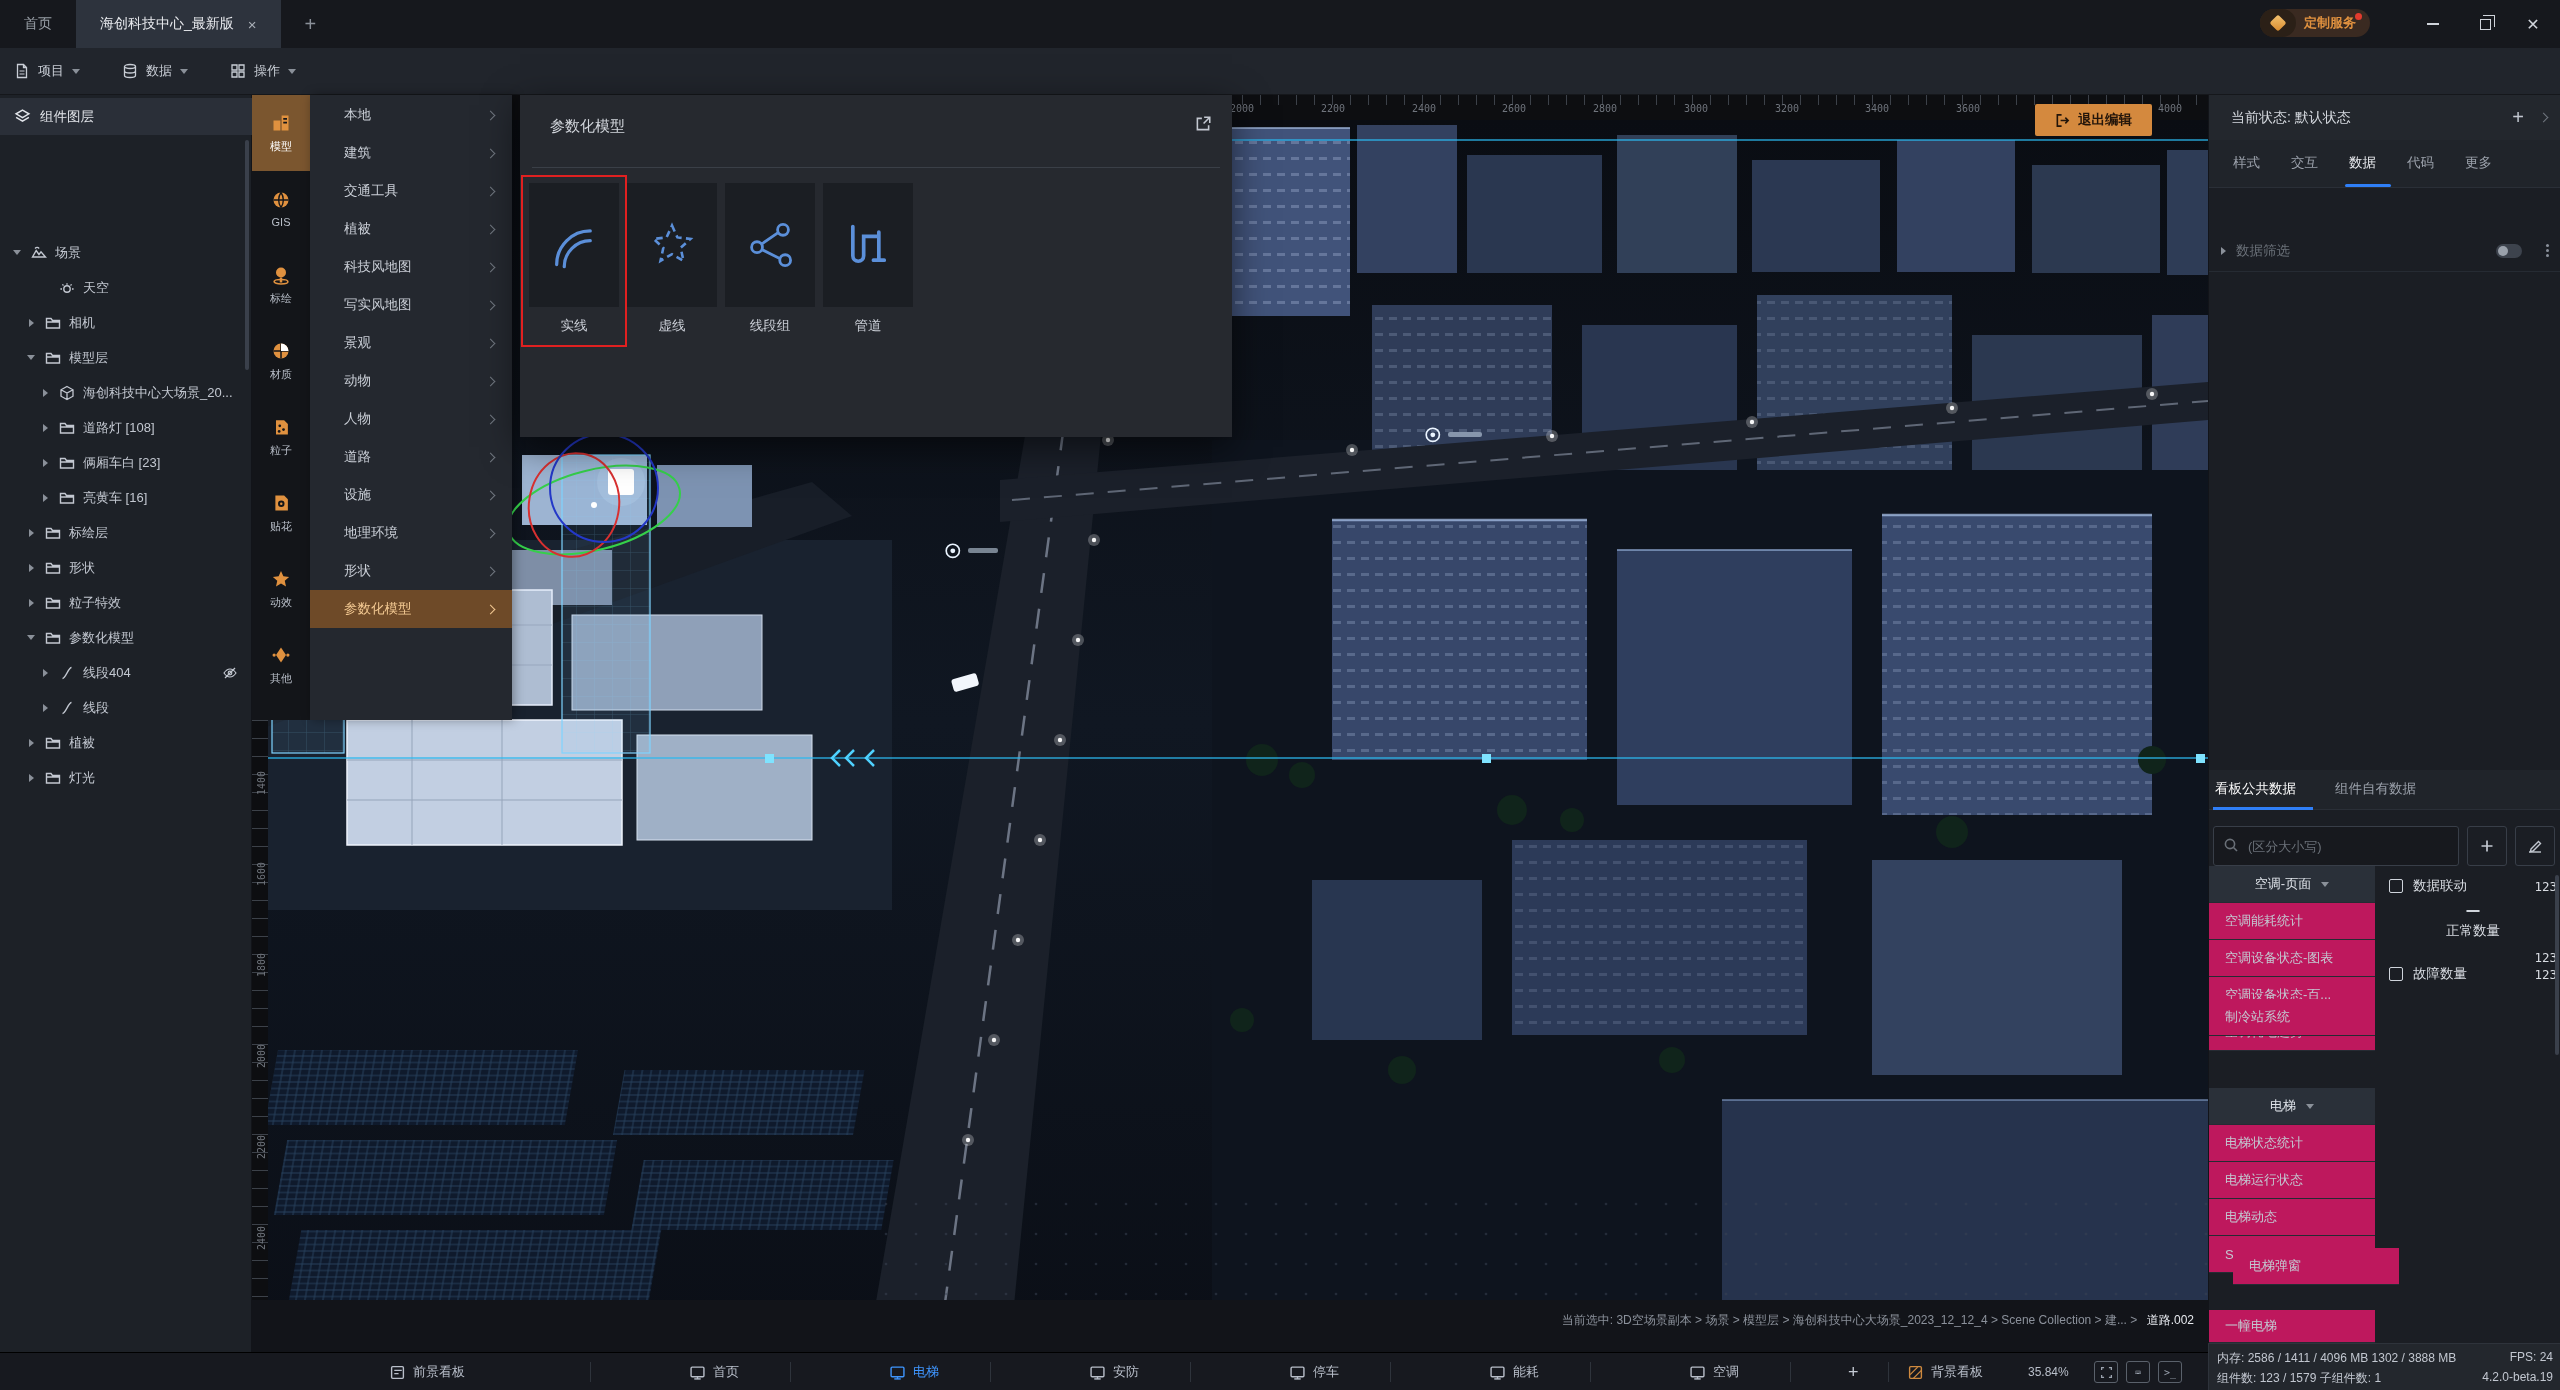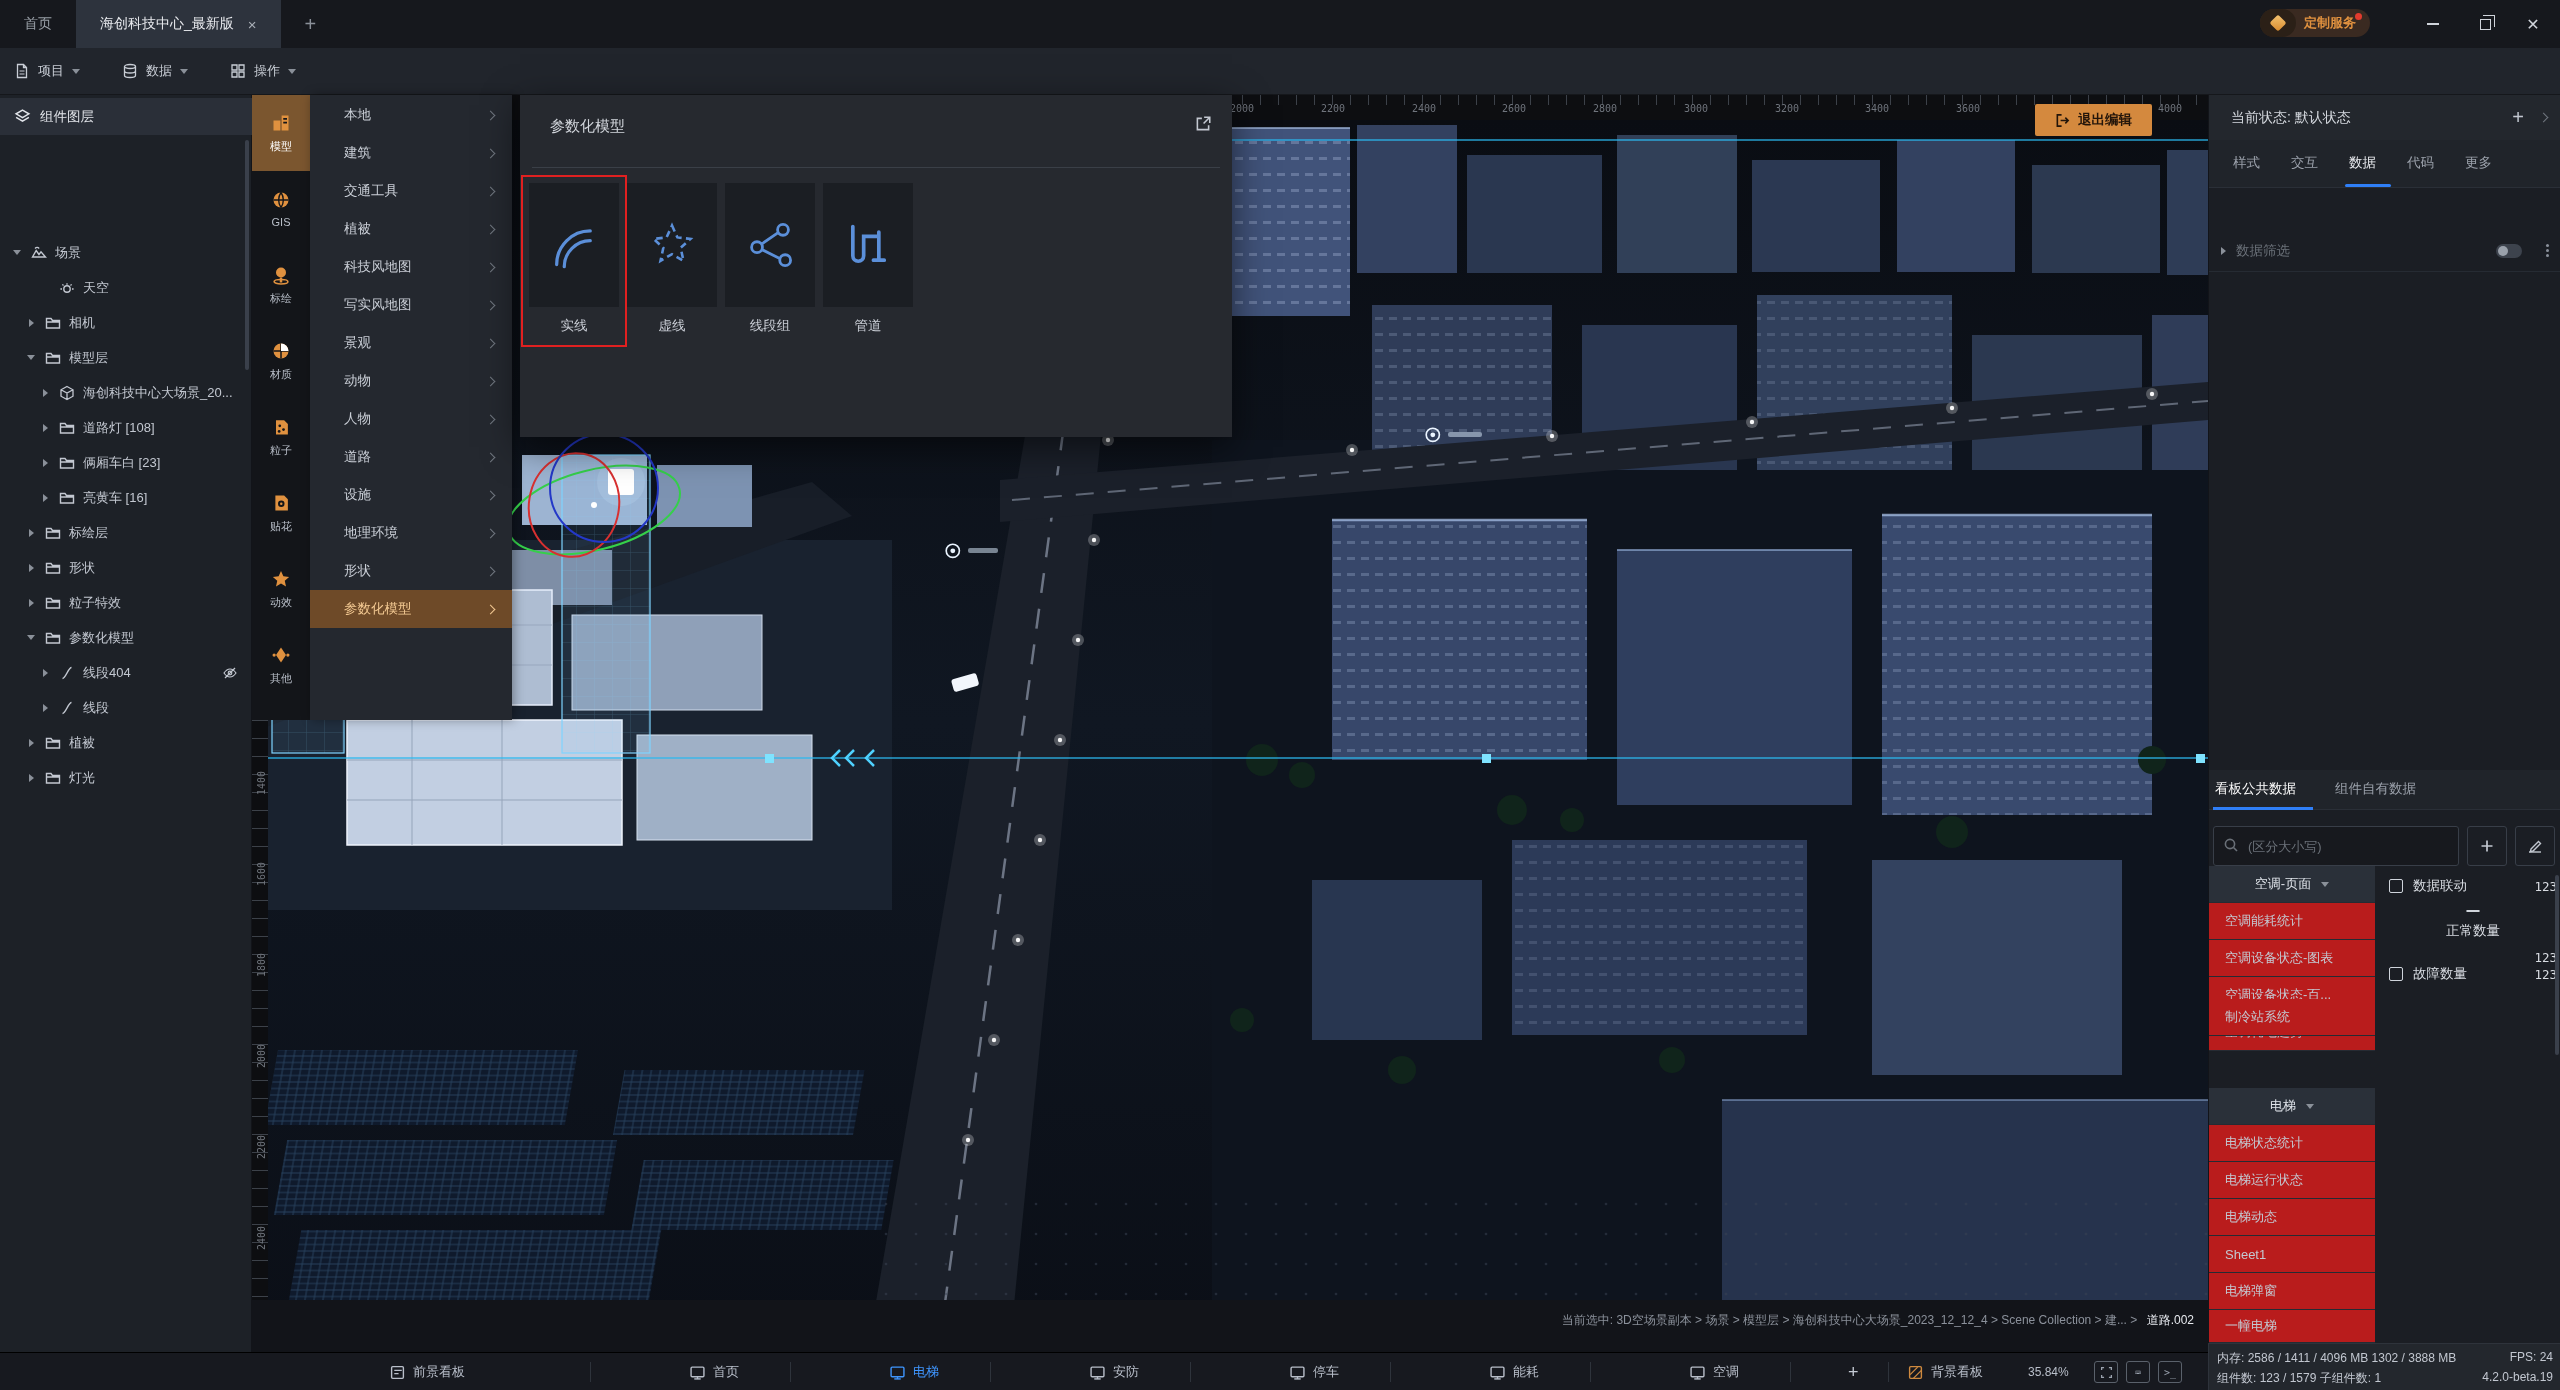--- a/index.html
+++ b/index.html
@@ -93,21 +93,21 @@
 
   
   #dtabs { left:0; top:675px; width:352px; height:40px; background:#20242a; border-bottom:1px solid #2a2f37; }
   .dtab { position:absolute; top:10px; font-size:13.5px; color:#9aa0aa; }
   .dtab.active { color:#fff; }
   #dtab-underline { left:4px; top:37px; width:100px; height:3px; background:#2f7ff7; }
   #search-row { left:0; top:723px; width:352px; height:56px; }
   .search-input { position:absolute; left:4px; top:8px; width:246px; height:40px; background:#17191e; border:1px solid #383e48; border-radius:3px; color:#c9ced6; font-size:13px; padding:0 10px 0 34px; outline:none; }
   .search-input::placeholder { color:#6a7078; }
   .sq-btn { position:absolute; top:8px; width:40px; height:40px; border:1px solid #383e48; border-radius:3px; display:flex; align-items:center; justify-content:center; color:#c2c7d0; }
-  .drow { position:absolute; left:0; width:166px; height:37px; background:#b91c1c; border-bottom:1px solid #262b33; display:flex; align-items:center; padding:0 16px; color:#c3c8d1; font-size:13px; white-space:nowrap; overflow:hidden; }
+  .drow { position:absolute; left:0; width:166px; height:37px; background:#be185d; border-bottom:1px solid #262b33; display:flex; align-items:center; padding:0 16px; color:#c3c8d1; font-size:13px; white-space:nowrap; overflow:hidden; }
   .drow.grp { background:#2a3039; justify-content:center; gap:10px; color:#dfe3e9; }
   .fieldrow { position:absolute; left:180px; width:168px; height:40px; display:flex; align-items:center; gap:10px; color:#d8dce2; font-size:13.5px; }
   .cbx { width:14px; height:14px; border:1.5px solid #d0d5dc; border-radius:2px; }
   .fieldrow .val { margin-left:auto; font-family:"DejaVu Sans Mono",monospace; font-size:12.5px; }
   #dp-scroll { left:346px; top:780px; width:4px; height:180px; background:#3a404b; border-radius:2px; }
 
   
   #status { left:2208px; top:1343px; width:352px; height:47px; background:#23272d; border-left:1px solid #2e333b; border-top:1px solid #2e333b; font-size:12px; color:#c2c7d0; }
   .strow { position:absolute; left:8px; width:336px; display:flex; }
   .strow .r { margin-left:auto; }
@@ -934,21 +934,21 @@
       </div>
     <div class="drow" style="top:1067px;">
         <span>电梯运行状态</span>
       </div>
     <div class="drow" style="top:1104px;">
         <span>电梯动态</span>
       </div>
     <div class="drow" style="top:1141px;">
         <span>Sheet1</span>
       </div>
-    <div class="drow" style="top:1178px;">
+    <div class="drow" style="top:1153px;margin-left:24px;">
         <span>电梯弹窗</span>
       </div>
     <div class="drow" style="top:1215px; height:33px;">
         <span>一幢电梯</span>
       </div>
 
     <div class="fieldrow" style="top:771px;">
       <span class="cbx"></span>
       <span>数据联动</span>
       <span class="val">123</span>

